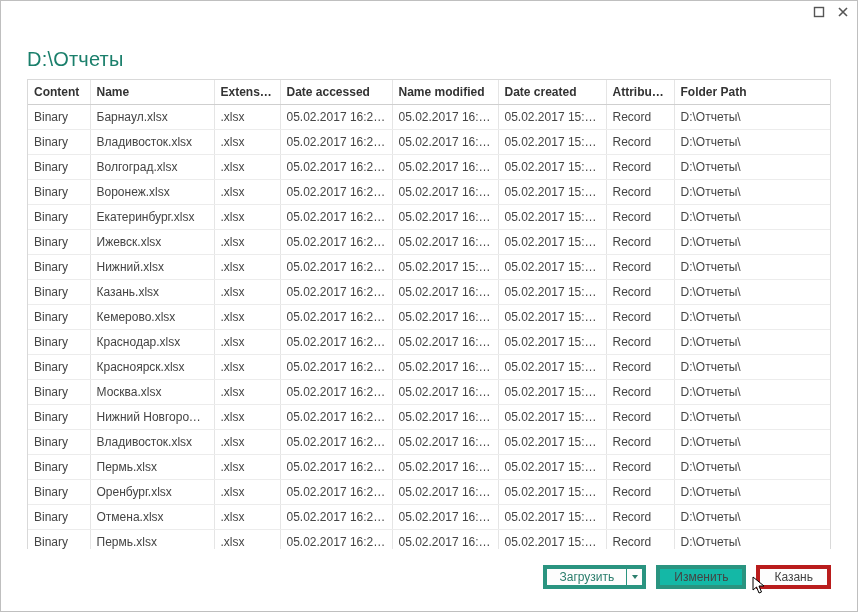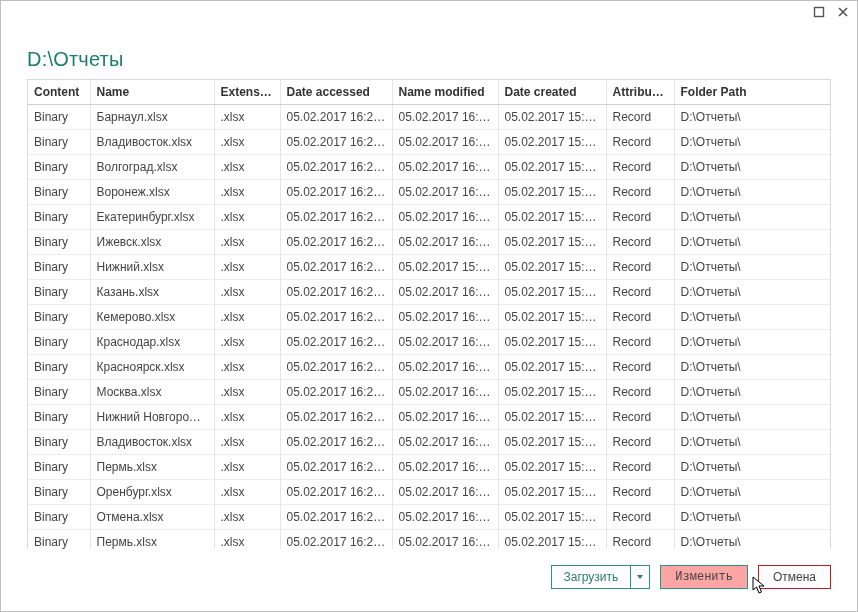--- a/index.html
+++ b/index.html
@@ -100,39 +100,38 @@
   .footer {
     height: 56px;
     display: flex;
     justify-content: flex-end;
     align-items: center;
     gap: 10px;
     padding: 0 26px 6px 26px;
   }
   .btn {
     height: 24px;
-    border: 1px solid #b91c1c;
+    border: 4px solid #b91c1c;
     background: #fdfdfd;
     color: #444;
     font-size: 12px;
     padding: 0 14px;
     display: inline-flex;
     align-items: center;
     justify-content: center;
     cursor: default;
     box-sizing: border-box;
   }
   .btn.primary {
     border-color: #2a9480;
     color: #2a7d6c;
   }
   .btn.hover {
     border-color: #2a9480;
-    background: #fca5a5;
-    font-family: Liberation Mono, monospace;
+    background: #14b8a6;
   }
   .split {
     display: inline-flex;
   }
   .split .btn.main {
     border-right: none;
     padding: 0 12px;
   }
   .split .btn.arrow {
     width: 20px;
@@ -395,21 +394,21 @@
   <div class="footer">
     <div class="split">
       <div class="btn primary main">Загрузить</div>
       <div class="btn primary arrow">
         <svg viewBox="0 0 8 8">
             <path d="M1 2 L4 6 L7 2 Z"></path>
           </svg>
       </div>
     </div>
     <div class="btn hover">Изменить</div>
-    <div class="btn">Отмена</div>
+    <div class="btn">Казань</div>
   </div>
 </div>
 
 <div class="cursor">
   <svg viewBox="0 0 16 20">
     <path d="M1 1 L1 14 L4.5 11 L7 17 L9.5 16 L7 10 L12 10 Z" fill="#ffffff" stroke="#000" stroke-width="1"></path>
   </svg>
 </div>
 
 </body></html>

